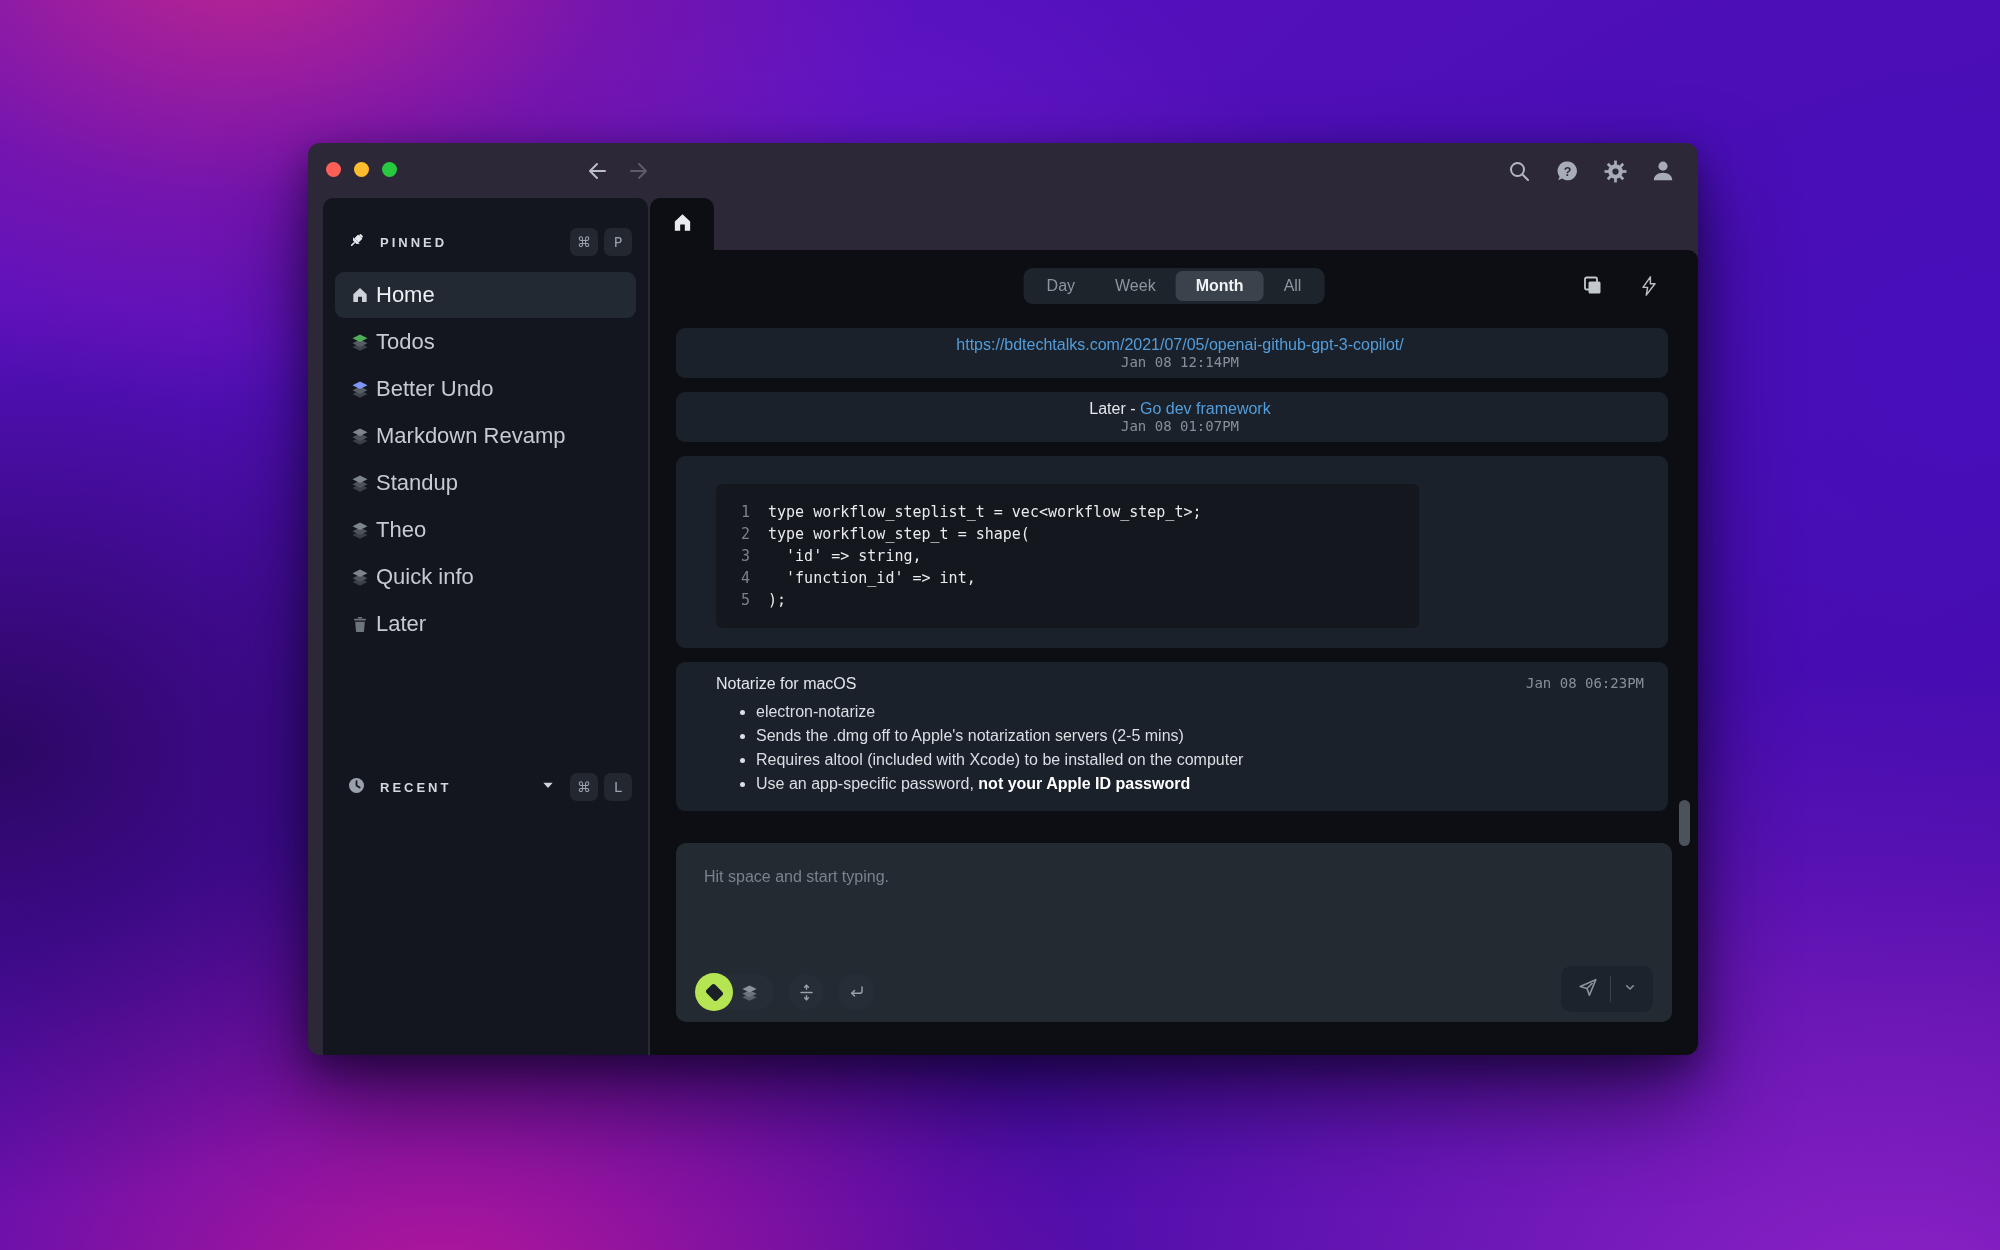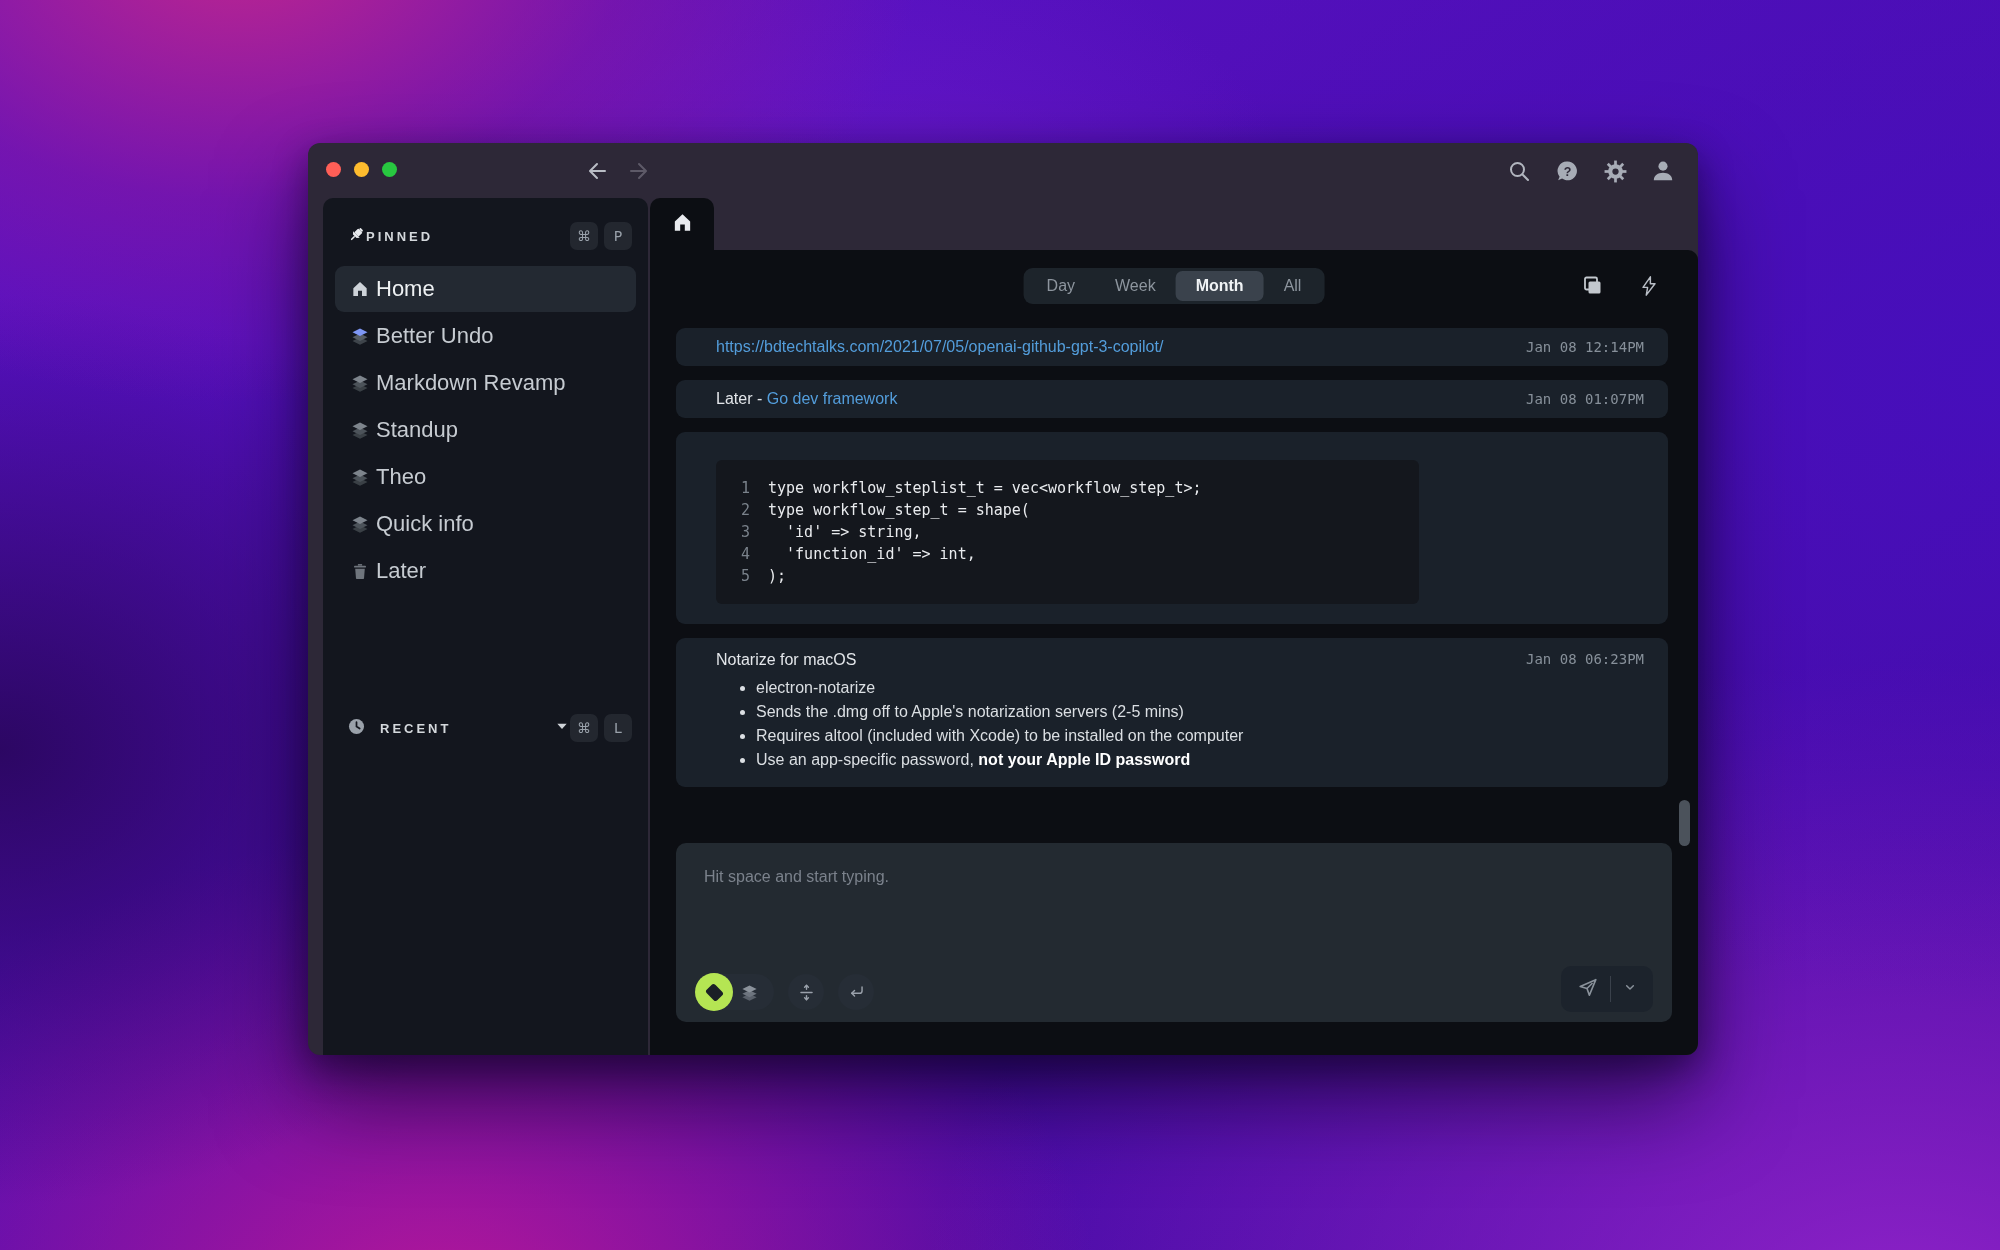--- a/index.html
+++ b/index.html
@@ -23,21 +23,21 @@
   
   .traffic { position:absolute; top:19px; left:18px; display:flex; gap:13px; }
   .dot { width:15px; height:15px; border-radius:50%; }
   .dot.red{ background:#ff5f57; } .dot.yellow{ background:#febc2e; } .dot.green{ background:#28c840; }
   .nav-arrows { position:absolute; left:278px; top:16px; display:flex; gap:16px; }
   .nav-arrows svg { display:block; }
   .top-icons { position:absolute; right:22px; top:15px; display:flex; gap:22px; align-items:center; }
   .top-icons .ti { width:26px; height:26px; display:flex; align-items:center; justify-content:center; }
   
   .sidebar { position:absolute; left:15px; top:55px; width:325px; bottom:0; background:#13161e; border-radius:10px 10px 0 0; }
-  .side-header { display:flex; align-items:center; padding:24px 16px 16px 24px; }
+  .side-header { display:flex; align-items:center; gap:14px; padding:30px 16px 16px 24px; }
   .side-title { flex:1; font-size:13px; font-weight:700; letter-spacing:3px; color:#d4d8dc; }
   .kbd-group { display:flex; gap:6px; }
   .kbd { min-width:28px; height:28px; background:#23272f; border-radius:7px; display:flex; align-items:center; justify-content:center;
          font-family:"DejaVu Sans", sans-serif; font-size:14px; color:#9aa2ab; padding:0 6px; }
   .side-items { padding:0 12px; }
   .side-item { height:46px; border-radius:9px; display:flex; align-items:center; gap:6px; padding:0 14px;
                color:#c6cbd1; font-size:22px; margin-bottom:1px; cursor:default; }
   .side-item.selected { background:#232932; color:#eef1f3; }
   .side-item .ic { width:21px; height:21px; display:flex; align-items:center; justify-content:center; }
   .recent-header { margin-top:96px; }
@@ -48,21 +48,21 @@
   .main { position:absolute; left:342px; top:107px; right:0; bottom:0; background:#0c0e13; border-radius:0 10px 0 0; }
   .toolbar { position:relative; height:72px; }
   .segmented { position:absolute; left:50%; transform:translateX(-50%); top:18px; background:#1d242b; border-radius:9px;
                display:flex; padding:3px; }
   .seg { padding:6px 20px; font-size:16px; color:#8d959e; border-radius:7px; cursor:default; }
   .seg.selected { background:#3a424c; color:#f0f3f5; font-weight:700; }
   .toolbar-icons { position:absolute; right:38px; top:24px; display:flex; gap:34px; align-items:center; }
   .entries { position:absolute; left:26px; right:30px; top:78px; }
   .entry { background:#1a212a; border-radius:9px; margin-bottom:14px; position:relative; color:#dde1e5; }
   .ts { font-family:"DejaVu Sans Mono", monospace; font-size:14px; color:#87909a; white-space:nowrap; }
-  .entry.rowflex { display:flex; align-items:center; justify-content:space-between; padding:8px 24px 8px 40px; min-height:38px; }
+  .entry.rowflex { display:flex; align-items:center; justify-content:space-between; padding:8px 24px 8px 40px; min-height:38px;flex-direction:column; }
   .entry .head { display:flex; align-items:flex-start; justify-content:space-between; }
   .link { color:#539ddb; text-decoration:none; font-size:16px; }
   .plain { font-size:16px; color:#e3e6ea; }
   .entry.card { padding:13px 24px 20px 40px; }
   .codeblock { margin-top:15px; width:703px; background:#14171d; border-radius:6px; padding:17px 20px;
                font-family:"DejaVu Sans Mono", monospace; font-size:15px; line-height:22px; }
   .code-line { display:flex; }
   .code-line .ln { width:14px; text-align:right; margin-right:18px; color:#7a828b; }
   .code-line .cd { color:#e9ebee; white-space:pre; }
   .entry.card.list { padding-bottom:15px; }
@@ -173,20 +173,30 @@
               <path d="M4 11l8-7.5L20 11v9.5h-5.6v-6.4h-4.8v6.4H4z"></path>
             </svg>
         </span>
         <span>Home</span>
       </div>
       <div class="side-item">
         <span class="ic">
           <svg width="20" height="20" viewBox="0 0 24 24">
               <path d="M12 13.5L21 18l-9 4.5L3 18z" fill="#3e444b"></path>
               <path d="M12 9l9 4.5-9 4.5-9-4.5z" fill="#565d65"></path>
+              <path d="M12 3l9 4.5L12 12 3 7.5z" fill="#4fae58"></path>
+            </svg>
+        </span>
+        <span>Todos</span>
+      </div>
+      <div class="side-item">
+        <span class="ic">
+          <svg width="20" height="20" viewBox="0 0 24 24">
+              <path d="M12 13.5L21 18l-9 4.5L3 18z" fill="#3e444b"></path>
+              <path d="M12 9l9 4.5-9 4.5-9-4.5z" fill="#565d65"></path>
               <path d="M12 3l9 4.5L12 12 3 7.5z" fill="#7e97f6"></path>
             </svg>
         </span>
         <span>Better Undo</span>
       </div>
       <div class="side-item">
         <span class="ic">
           <svg width="20" height="20" viewBox="0 0 24 24">
               <path d="M12 13.5L21 18l-9 4.5L3 18z" fill="#3a4046"></path>
               <path d="M12 9l9 4.5-9 4.5-9-4.5z" fill="#4c535a"></path>

